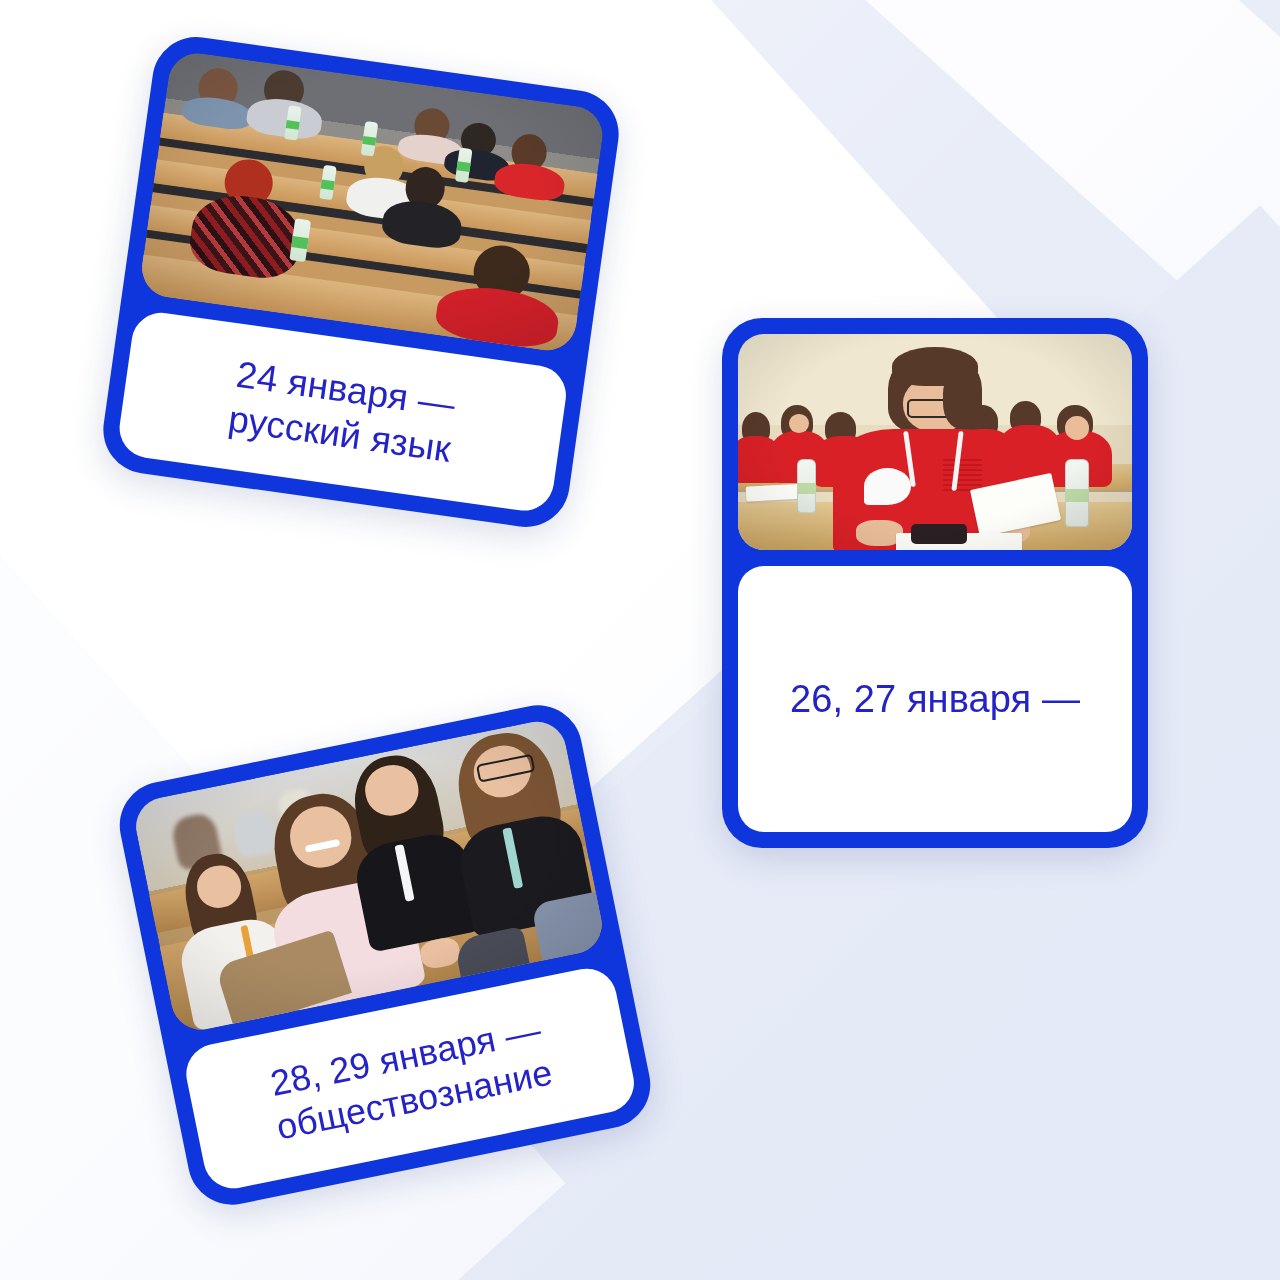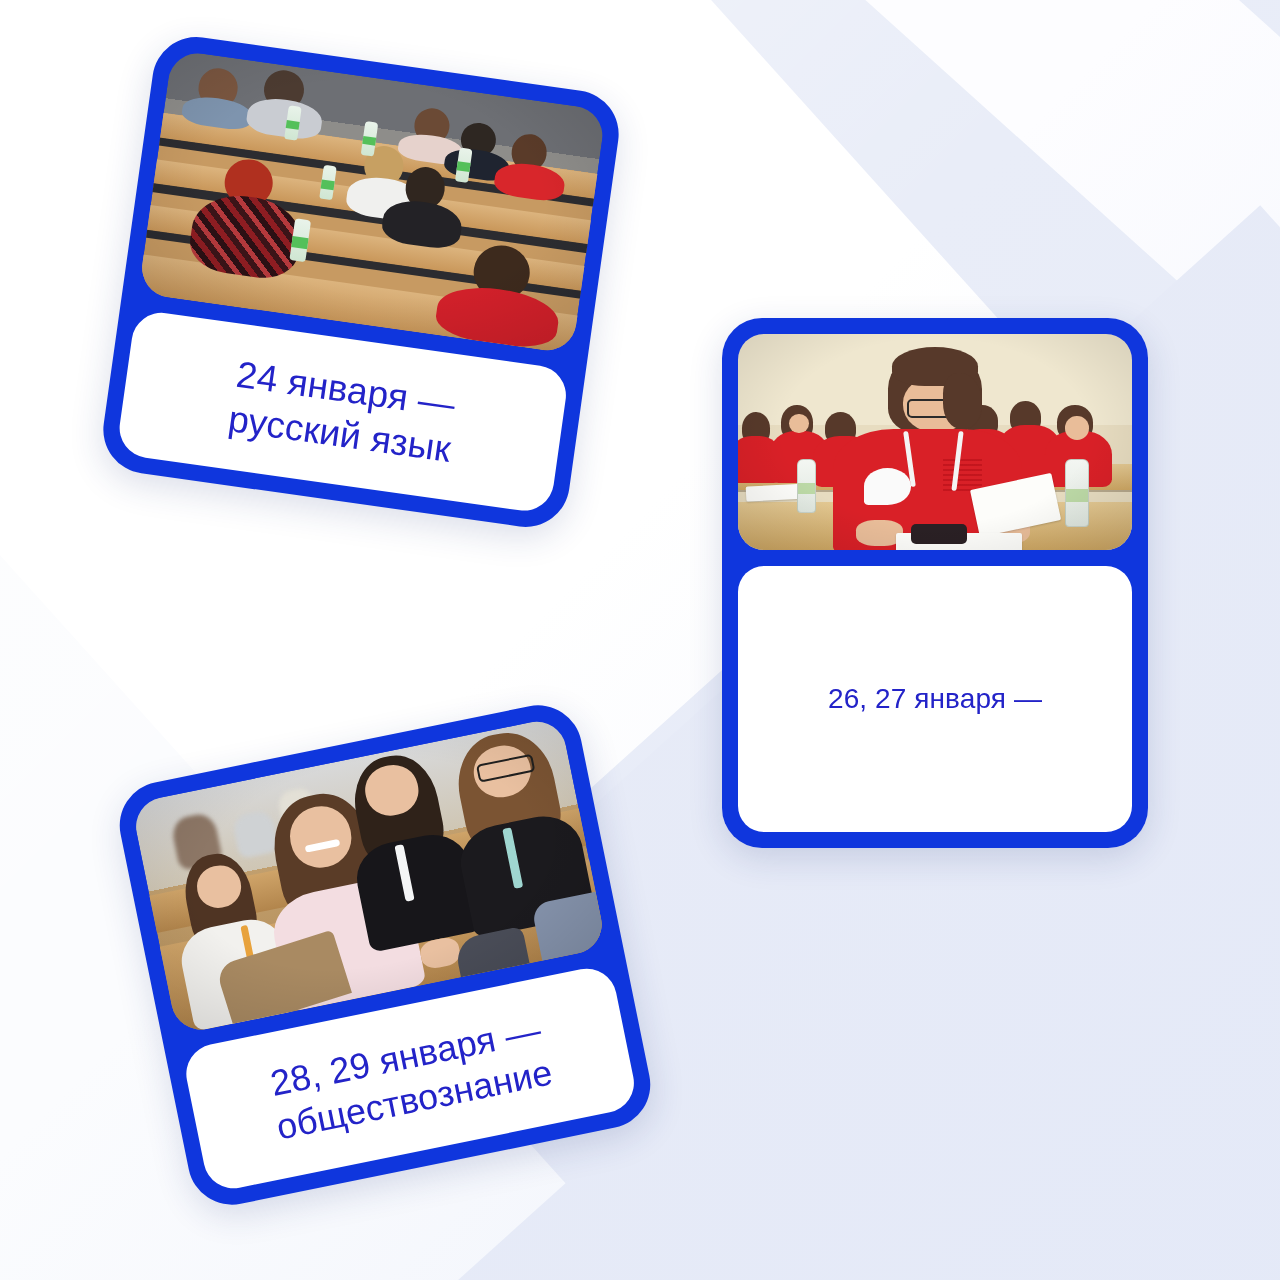--- a/index.html
+++ b/index.html
@@ -87,21 +87,21 @@
   #card-russian .caption-text{font-size:37px;line-height:1.22;}
 
   
   #card-languages{
     left:722px;top:318px;width:426px;height:530px;
     transform:rotate(0deg);
     border-radius:40px;
   }
   #card-languages .card-photo{height:216px;border-radius:26px;}
   #card-languages .card-caption{border-radius:26px;}
-  #card-languages .caption-text{font-size:28px;line-height:1.27;}
+  #card-languages .caption-text{font-size:38px;line-height:1.27;}
 
   
   #card-social{
     left:150px;top:740px;width:470px;height:430px;
     transform:rotate(-11.5deg);
   }
   #card-social .card-photo{height:236px;}
   #card-social .caption-text{font-size:36px;line-height:1.22;}
 
   

